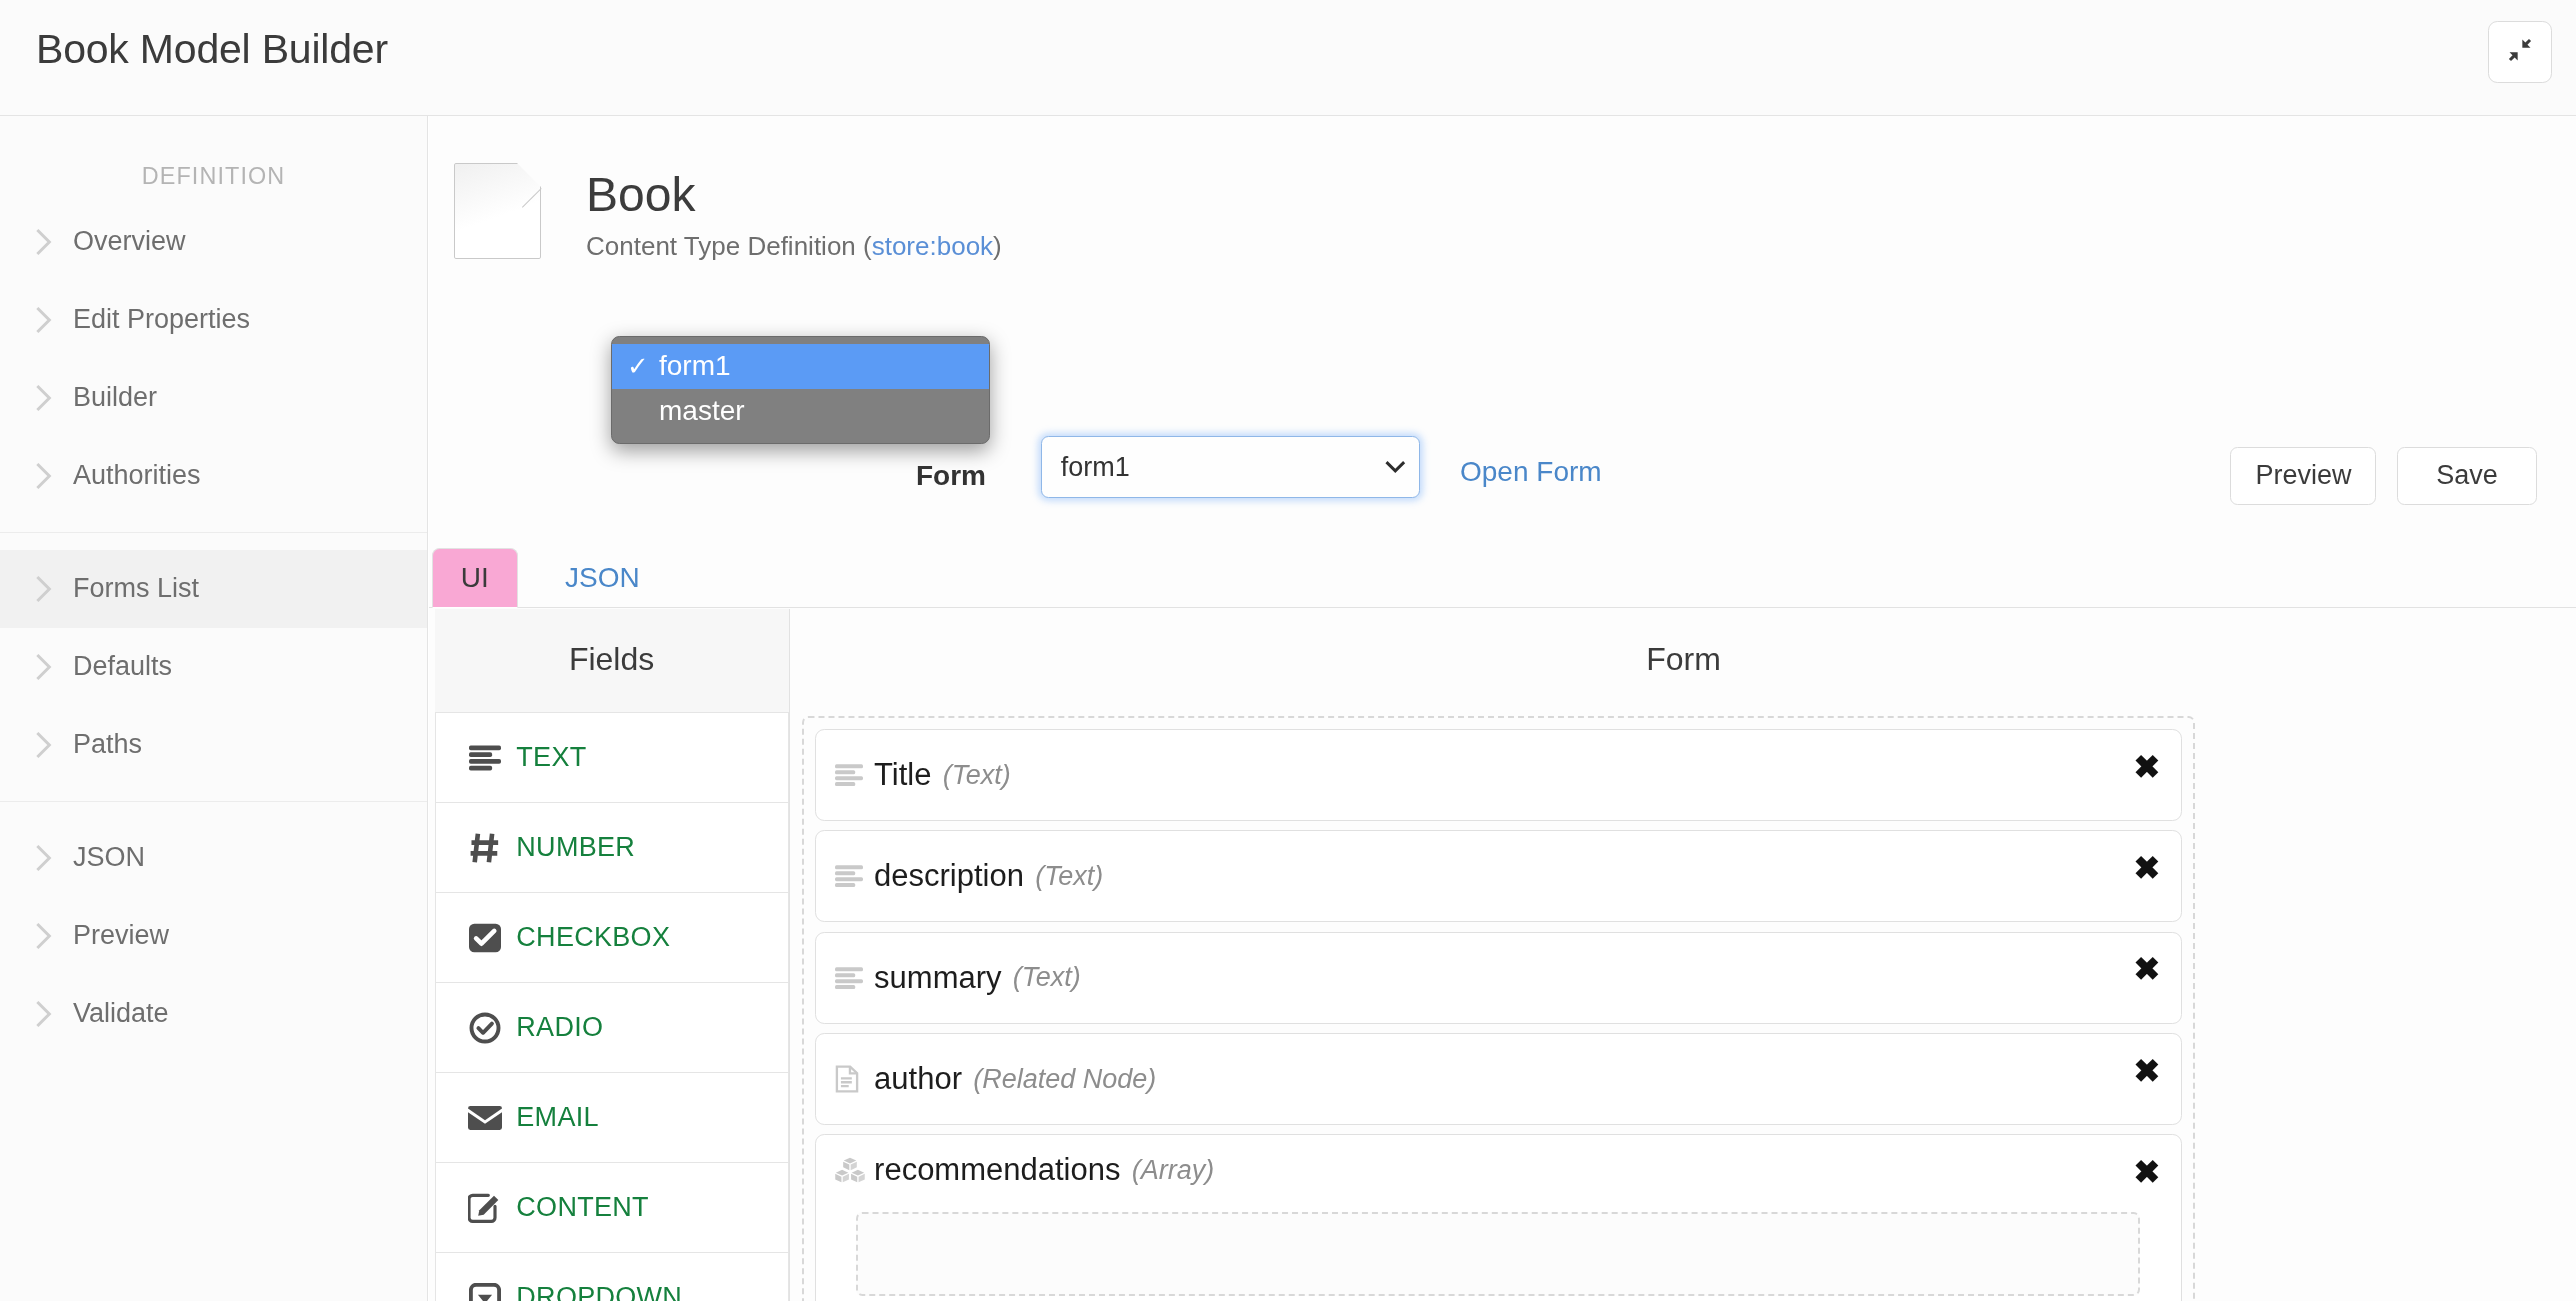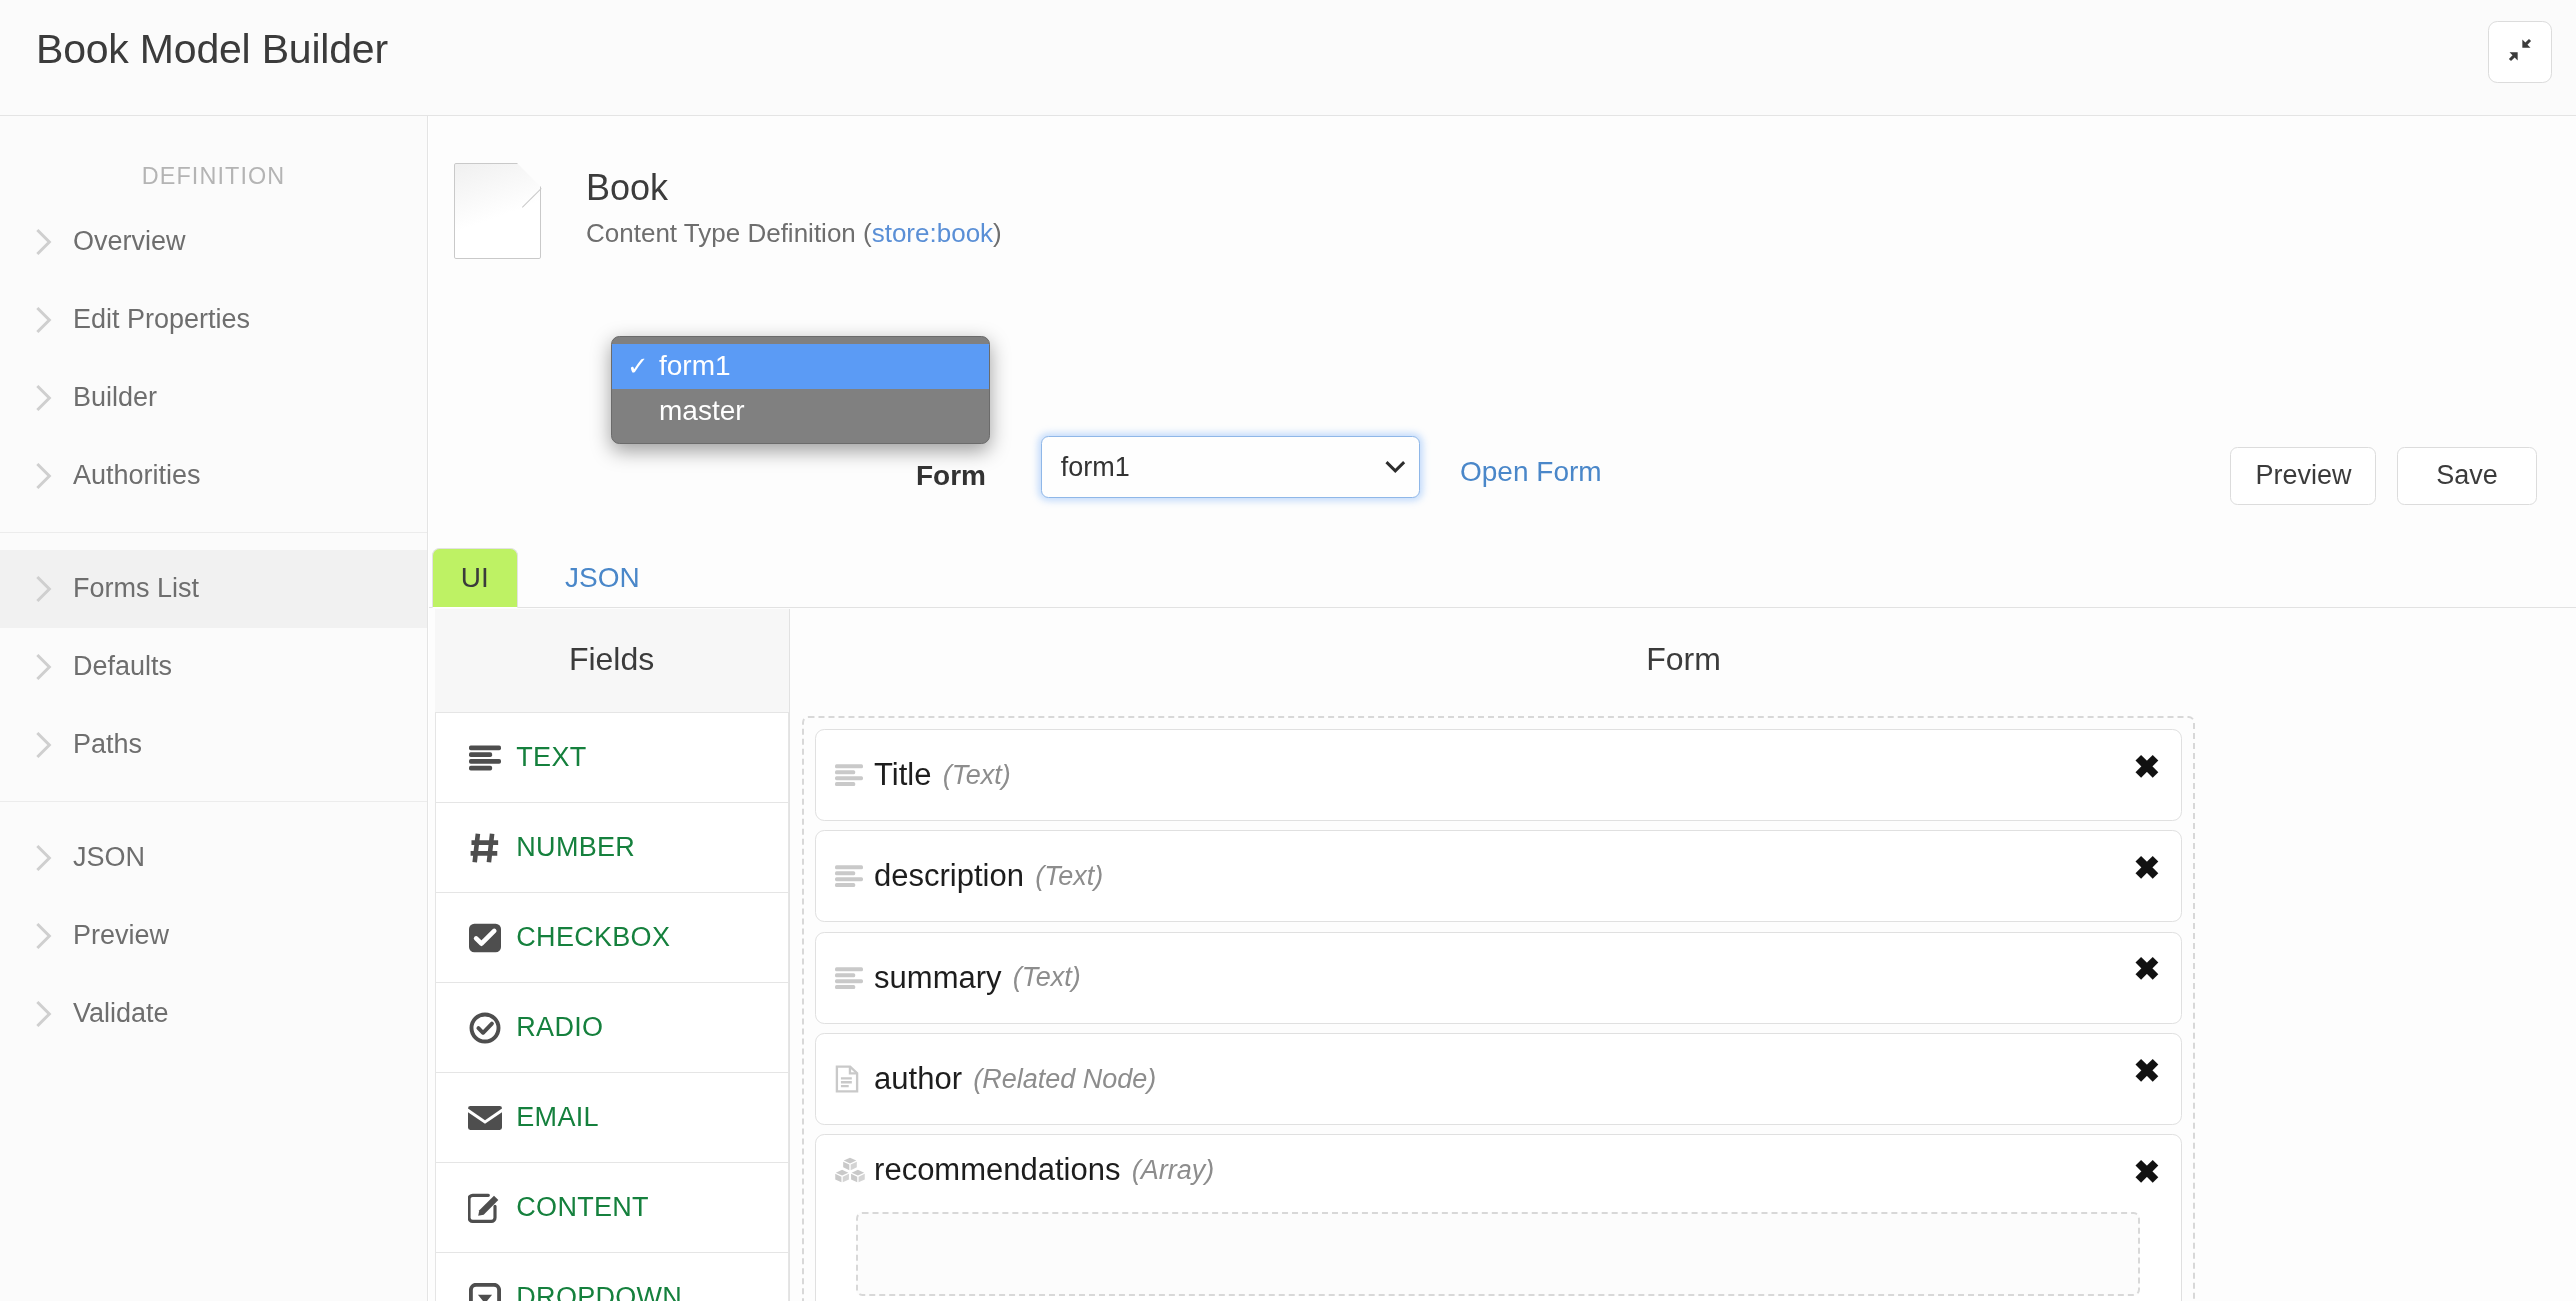--- a/index.html
+++ b/index.html
@@ -65,21 +65,21 @@
     position: absolute; right: -0.9px; top: -0.9px;
     width: 0; height: 0;
     border-left: 26px solid transparent;
     border-top: 26px solid #fdfdfd;
   }
   .doc-icon .foldline {
     position: absolute; right: 0px; top: 25px; width: 27px; height: 0.9px;
     background: #c9c9c9; transform: rotate(-45deg); transform-origin: right top;
   }
   .doc-meta { margin-left: 45px; padding-top: 3.7px; }
-  .doc-title { font-size: 36px; color: #3c3c3c; }
+  .doc-title { font-size: 48px; color: #3c3c3c; }
   .doc-sub { font-size: 26px; color: #6e6e6e; margin-top: 9.3px; }
   .doc-sub a { color: #5a8fd6; text-decoration: none; cursor: pointer; margin-top: 30px; }
 
   
   .form-row { position: absolute; left: 0; top: 327px; width: 2147px; height: 75px; }
   .form-label { position: absolute; left: 487px; top: 17px; font-size: 28px; font-weight: bold; color: #333; }
   .form-select {
     position: absolute; left: 612px; top: -7.5px; width: 379px; height: 62px;
     background: #fefefe; border: 0.9px solid #8fb7e8; border-radius: 7.5px;
     box-shadow: 0 0 7.5px 2.8px rgba(110,170,250,.40);
@@ -122,21 +122,21 @@
   
   .tabs {
     position: absolute; left: 0; top: 432px; width: 2147px; height: 60px;
     border-bottom: 0.9px solid #e2e2e2;
   }
   .tab {
     position: absolute; top: 0; height: 60px; padding: 0 28px;
     display: flex; align-items: center; font-size: 28px; cursor: pointer;
   }
   .tab.active {
-    left: 2.8px; background: #bef264; color: #3b3b3b;
+    left: 2.8px; background: #f9a8d4; color: #3b3b3b;
     border: 0.9px solid #e2e2e2; border-bottom: 0.9px solid #ffffff;
     border-radius: 7.5px 7.5px 0 0;
   }
   .tab.inactive { left: 108px; color: #4a87c9; }
 
   
   .fields-pane {
     position: absolute; left: 5.6px; top: 493px; width: 355px; height: 693px;
     background: #f7f7f7; border-right: 0.9px solid #e2e2e2;
   }

